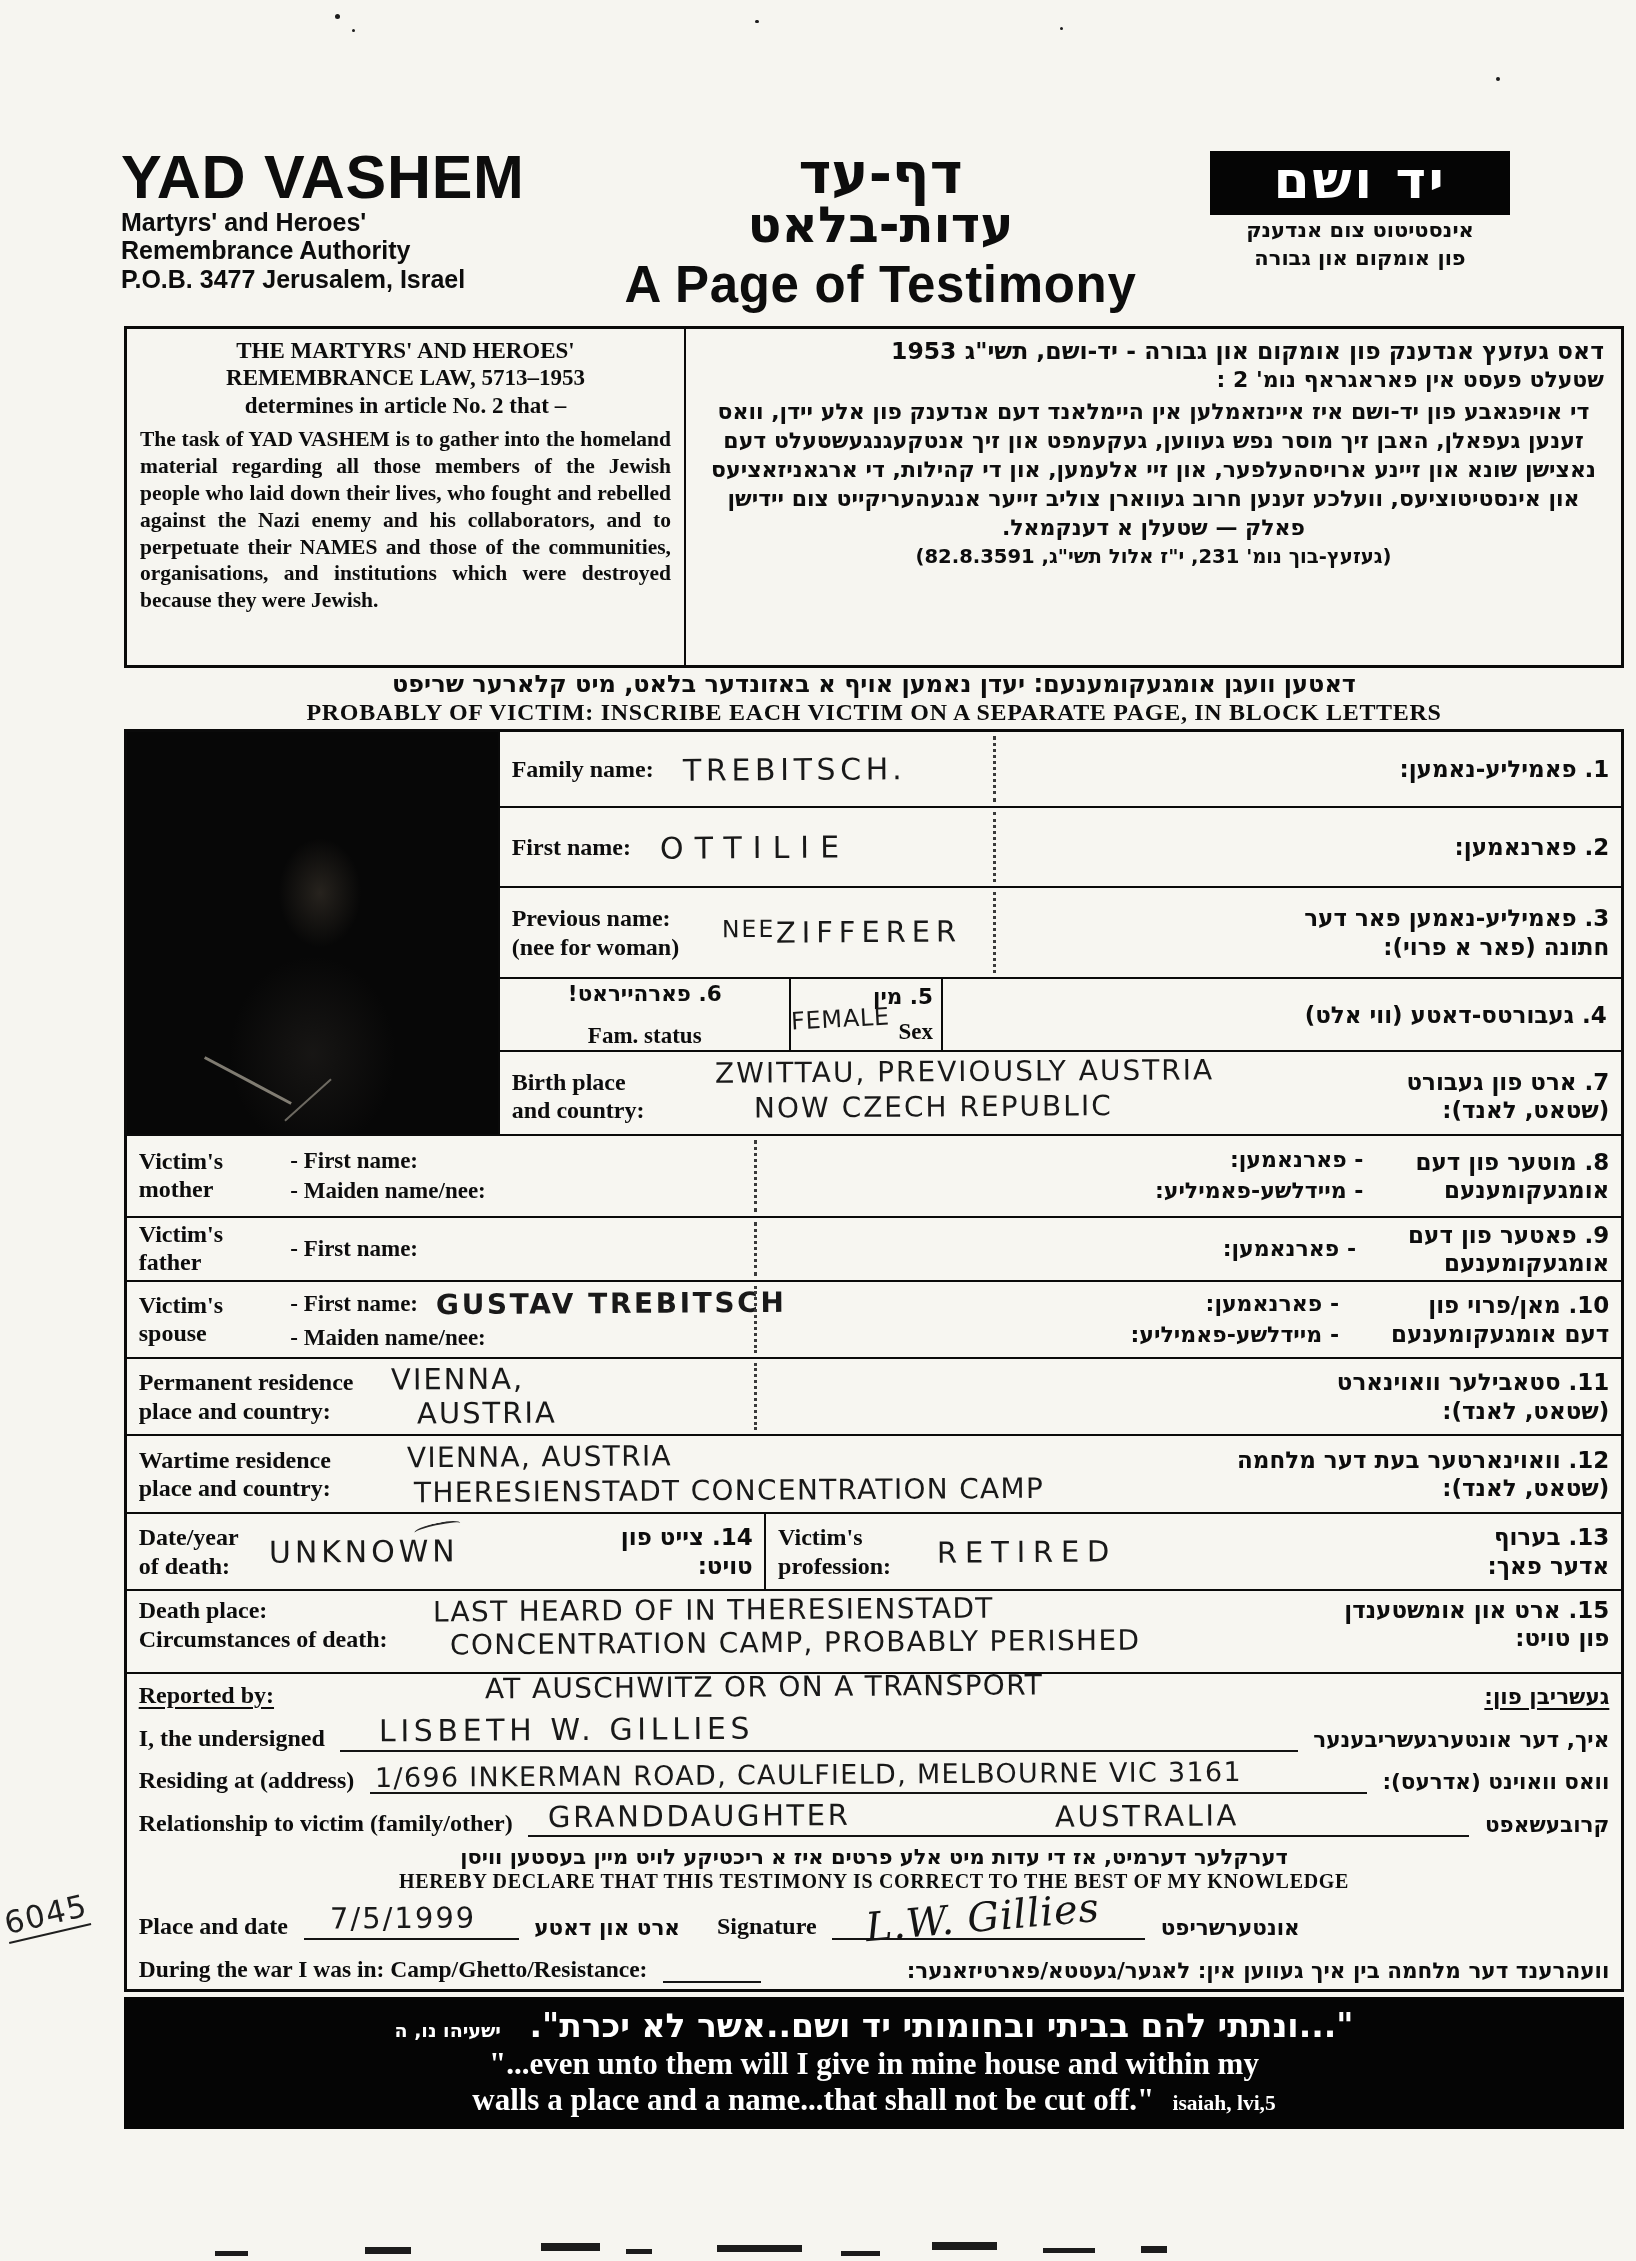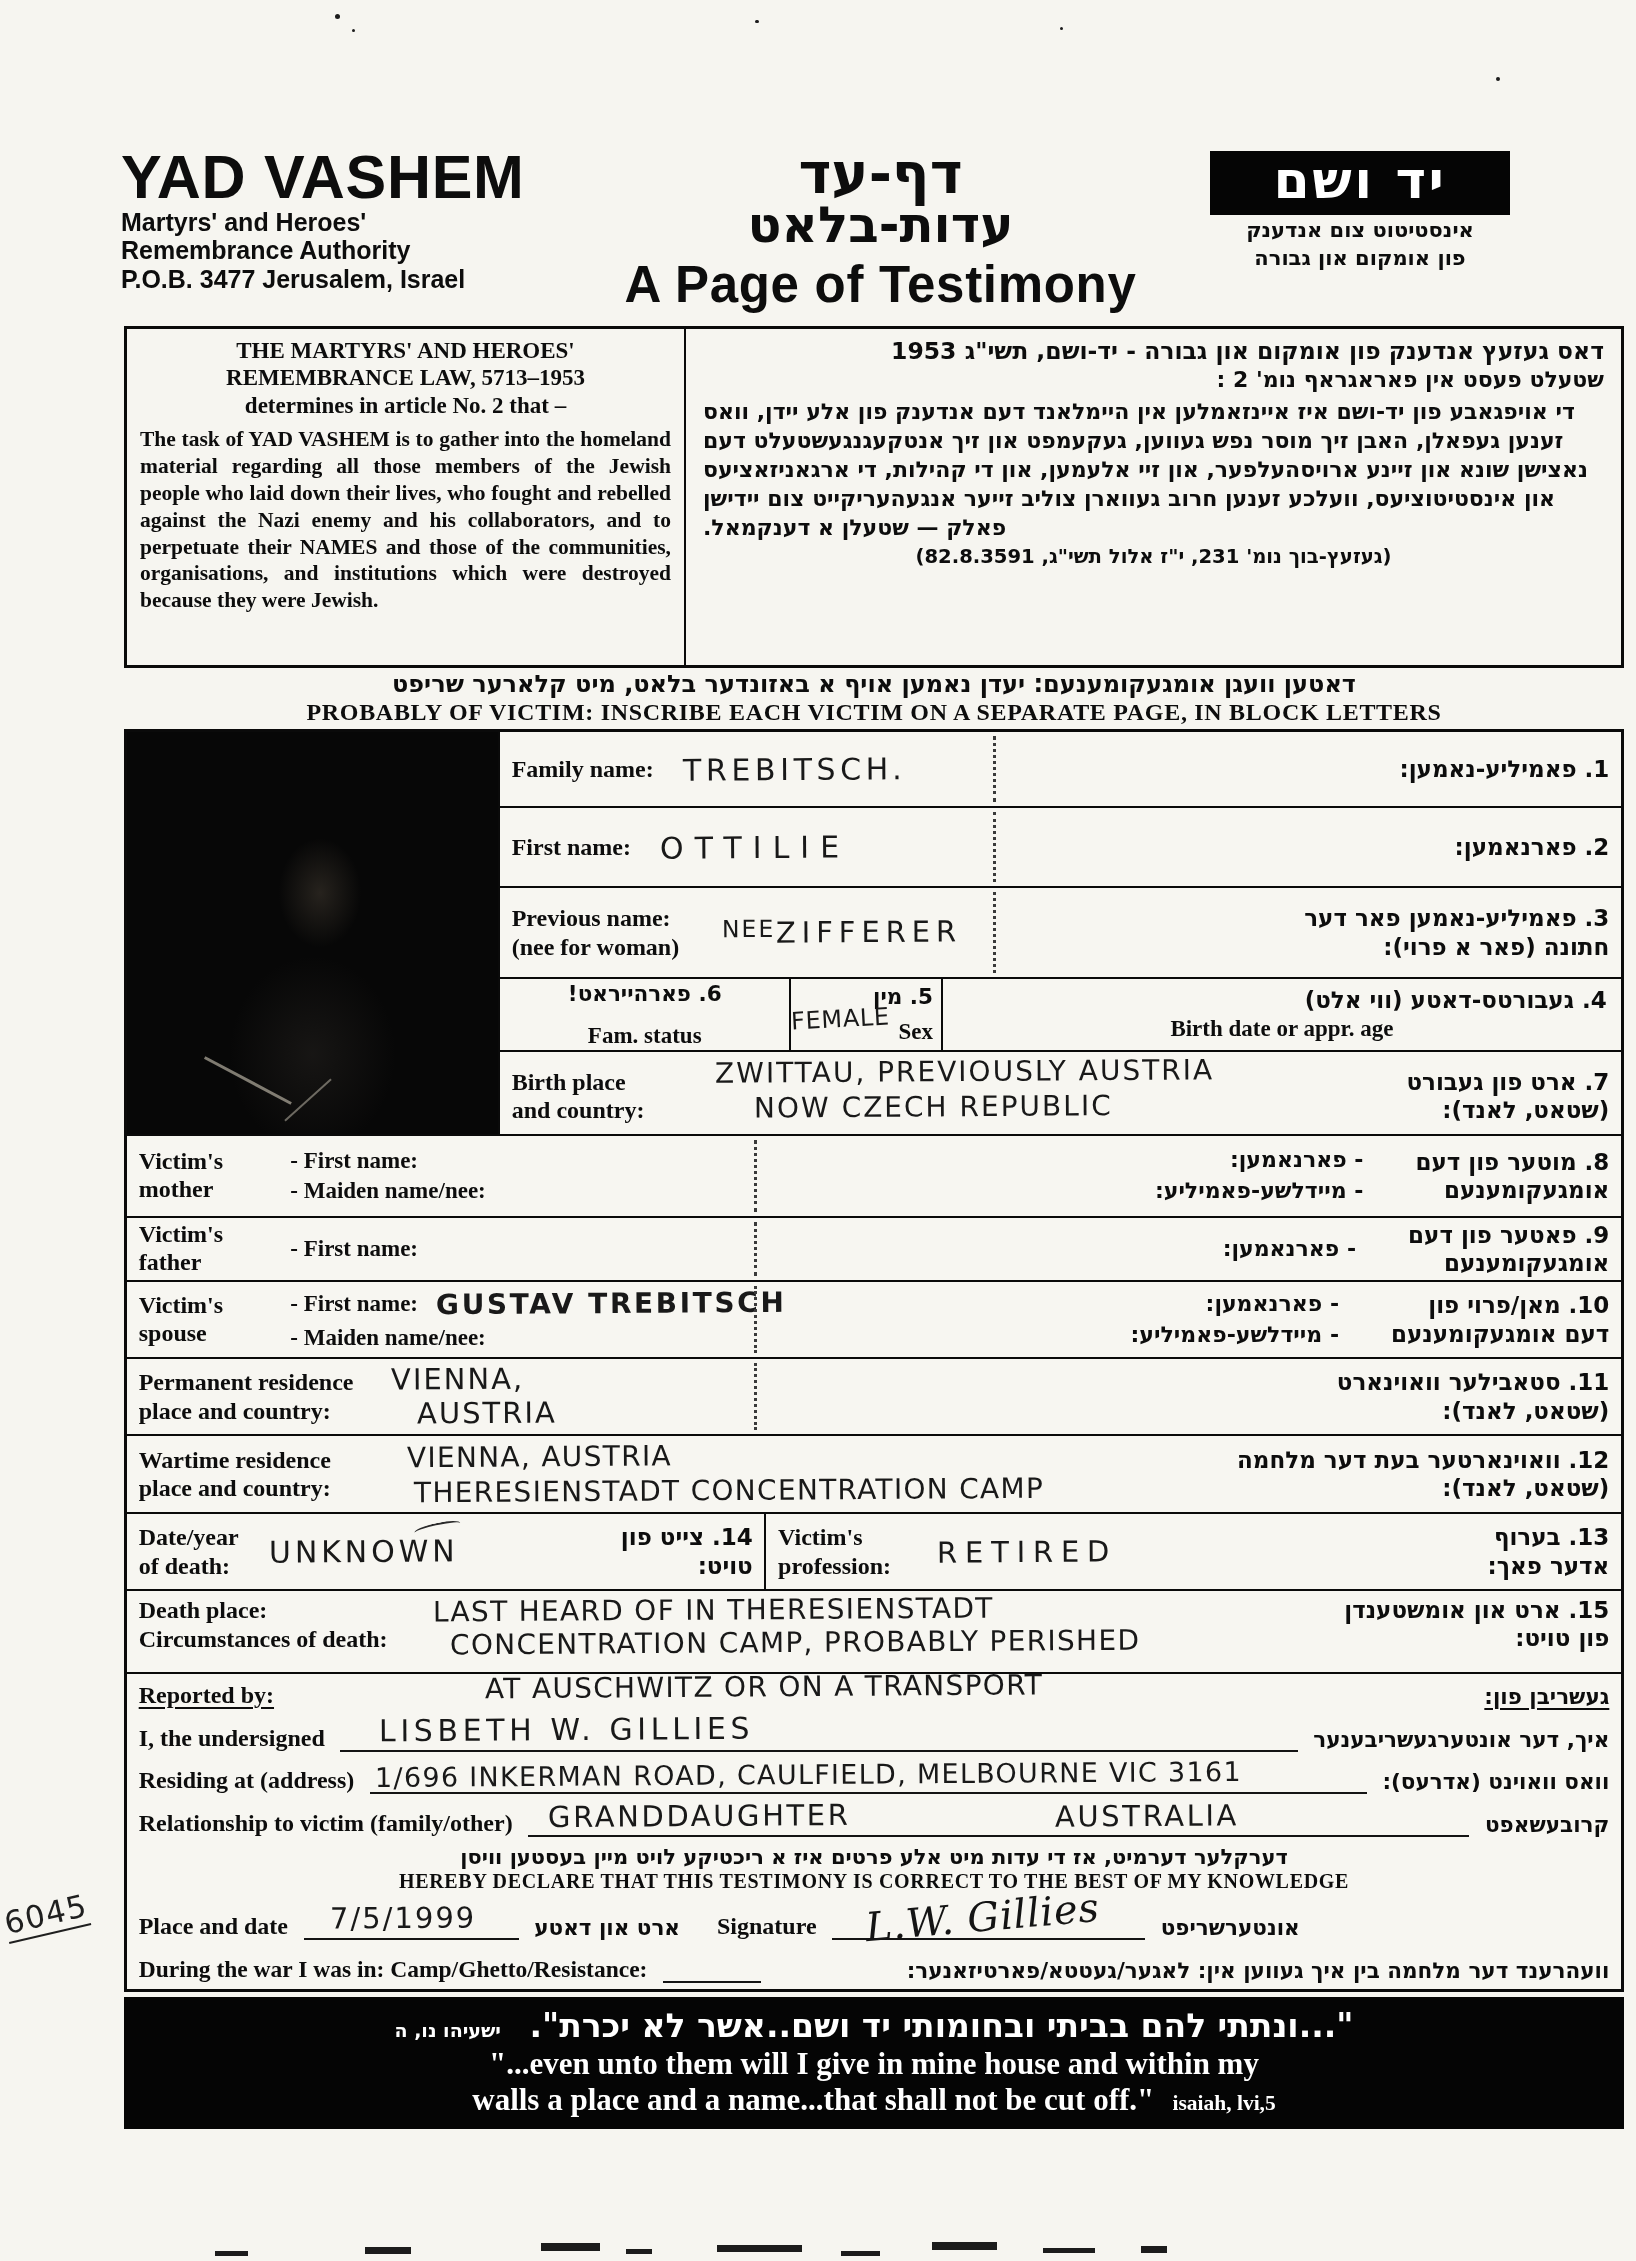--- a/index.html
+++ b/index.html
@@ -26,21 +26,21 @@
   .logo-sub { font-family:"DejaVu Sans", sans-serif; font-weight:700; font-size:21px; direction:rtl; margin-top:3.9px; line-height:1.15; }
 
   
   .law-box { position:absolute; top:326px; left:124px; width:1500px; height:342px; border:3.3px solid #0a0a0a; display:flex; overflow:hidden; }
   .law-en { width:559px; border-right:2.6px solid #0a0a0a; padding:7.8px 13px; font-weight:700; }
   .law-h { text-align:center; font-size:23px; line-height:1.2; }
   .law-body { font-size:21.5px; line-height:1.25; margin-top:6.5px; text-align:justify; }
   .law-he { flex:1; padding:6.5px 17px; direction:rtl; font-family:"DejaVu Sans", sans-serif; font-weight:700; }
   .law-he-h { font-size:23.5px; line-height:1.3; text-align:right; }
   .law-he-h2 { font-size:22px; line-height:1.3; text-align:right; }
-  .law-he-body { font-size:22px; line-height:1.32; text-align:left; margin-top:2.6px; }
+  .law-he-body { font-size:22px; line-height:1.32; text-align:center; margin-top:2.6px; }
   .law-he-ref { font-size:19.6px; text-align:center; margin-top:2.6px; }
 
   
   .instructions { position:absolute; top:670px; left:124px; width:1500px; text-align:center; }
   .instr-he { font-family:"DejaVu Sans", sans-serif; font-weight:700; font-size:24px; direction:rtl; }
   .instr-en { font-weight:700; font-size:24px; letter-spacing:0.7px; margin-top:1.3px; }
 
   
   .form-box { position:absolute; top:729px; left:124px; width:1500px; border:3.3px solid #0a0a0a; background:#f7f6f1; }
   .top-section { display:flex; border-bottom:2px solid #0a0a0a; }
@@ -244,21 +244,20 @@
             <div class="heb">6. פארהייראט!</div>
             <div class="len">Fam. status</div>
           </div>
           <div class="cell5">
             <div class="heb">5. מין</div>
             <div class="hand sex-hand">FEMALE</div>
             <div class="len">Sex</div>
           </div>
           <div class="cell4">
             <div class="heb">4. געבורטס-דאטע (ווי אלט)</div>
-            <div class="len">Birth date or appr. age</div>
           </div>
         </div>
 
         <div class="frow fr7">
           <span class="len stack">
             <span>Birth place</span>
             <span>and country:</span>
           </span>
           <span class="bp-hand">
             <span class="hand">ZWITTAU, PREVIOUSLY AUSTRIA</span>

